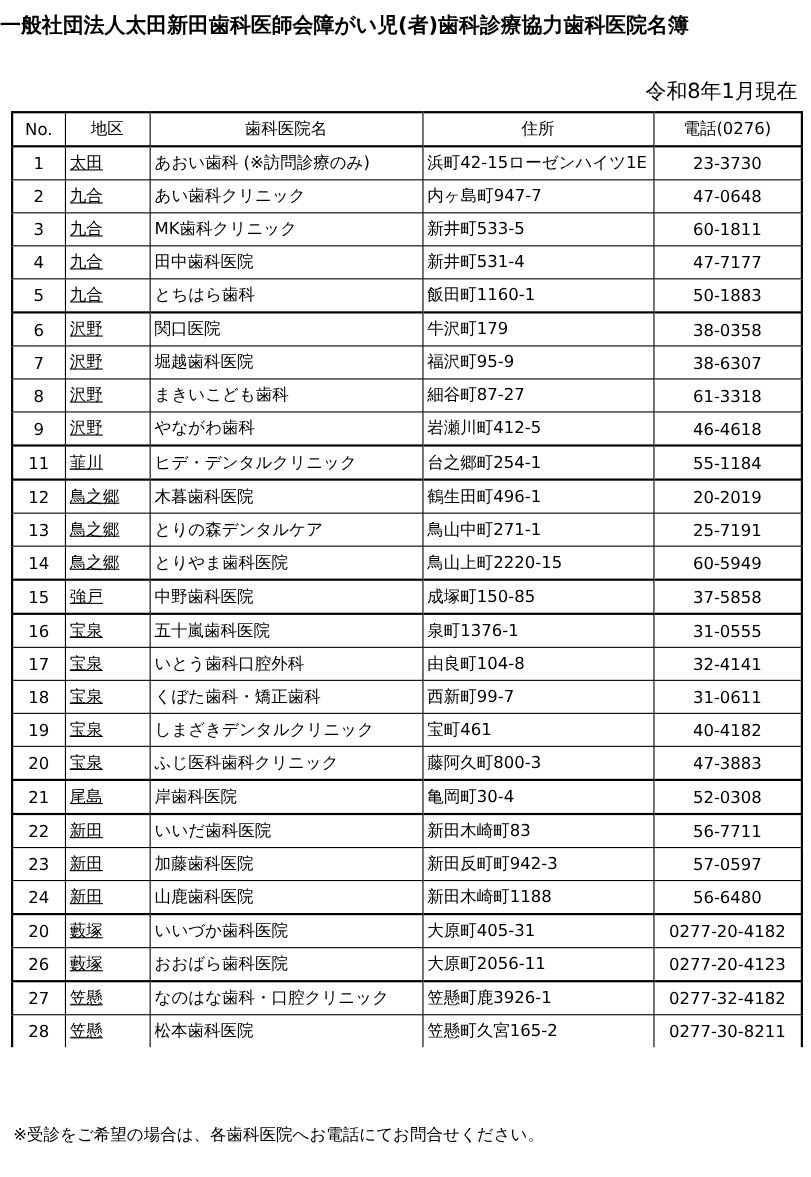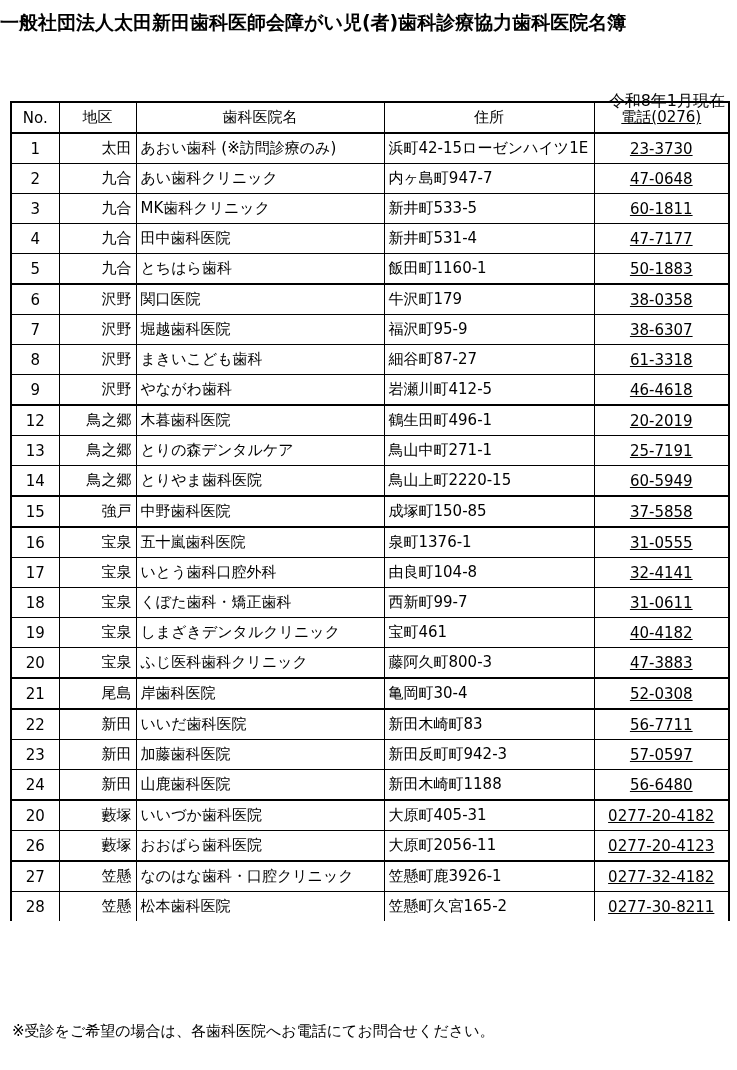--- a/index.html
+++ b/index.html
@@ -22,22 +22,22 @@
       width: 622px;
       text-align: center;
       font-size: 19px;
       font-weight: bold;
       letter-spacing: 0px;
       white-space: nowrap;
     }
     .as-of {
       position: absolute;
       right: 12px;
-      top: 91px;
-      font-size: 16px;
+      top: 70px;
+      font-size: 19px;
       white-space: nowrap;
     }
     table.roster {
       position: absolute;
       left: 10px;
       top: 101px;
       width: 718px;
       border-collapse: collapse;
       table-layout: fixed;
     }
@@ -57,23 +57,23 @@
       border-bottom: 2px solid #000;
       text-align: center;
     }
     table.roster tr.thick-bottom td {
       border-bottom: 2px solid #000;
     }
     table.roster tr:last-child td {
       border-bottom: none;
     }
     table.roster th:first-child, table.roster td:first-child { border-left: 2px solid #000; }
-    table.roster th:last-child, table.roster td:last-child { border-right: 2px solid #000; text-decoration: underline; }
+    table.roster th:last-child, table.roster td:last-child { border-right: 2px solid #000; }
     .c-no { text-align: center; }
-    .c-area { text-align: right; }
+    .c-area { text-align: left; text-decoration: underline; }
     .c-name { text-align: left; }
     .c-addr { text-align: left; }
     .c-tel { text-align: center; }
     .note {
       position: absolute;
       left: 12px;
       top: 1022px;
       font-size: 15px;
       white-space: nowrap;
       text-align: center;
@@ -159,20 +159,27 @@
         <td class="c-addr">細谷町87-27</td>
         <td class="c-tel">61-3318</td>
       </tr>
     <tr class="thick-bottom">
         <td class="c-no">9</td>
         <td class="c-area">沢野</td>
         <td class="c-name">やながわ歯科</td>
         <td class="c-addr">岩瀬川町412-5</td>
         <td class="c-tel">46-4618</td>
       </tr>
+    <tr class="thick-bottom">
+        <td class="c-no">11</td>
+        <td class="c-area">韮川</td>
+        <td class="c-name">ヒデ・デンタルクリニック</td>
+        <td class="c-addr">台之郷町254-1</td>
+        <td class="c-tel">55-1184</td>
+      </tr>
     <tr>
         <td class="c-no">12</td>
         <td class="c-area">鳥之郷</td>
         <td class="c-name">木暮歯科医院</td>
         <td class="c-addr">鶴生田町496-1</td>
         <td class="c-tel">20-2019</td>
       </tr>
     <tr>
         <td class="c-no">13</td>
         <td class="c-area">鳥之郷</td>

